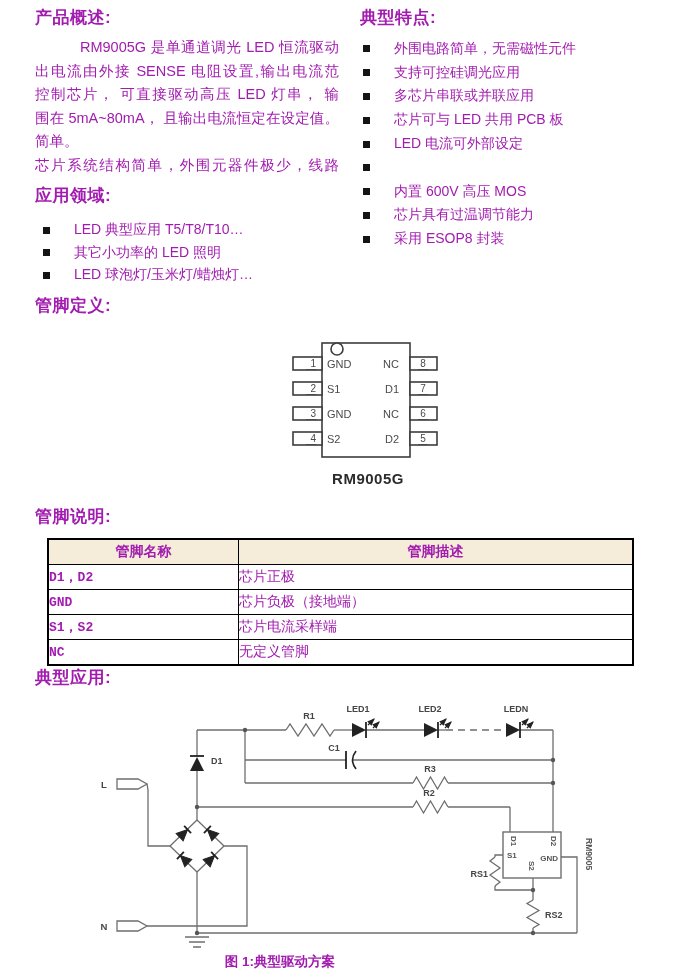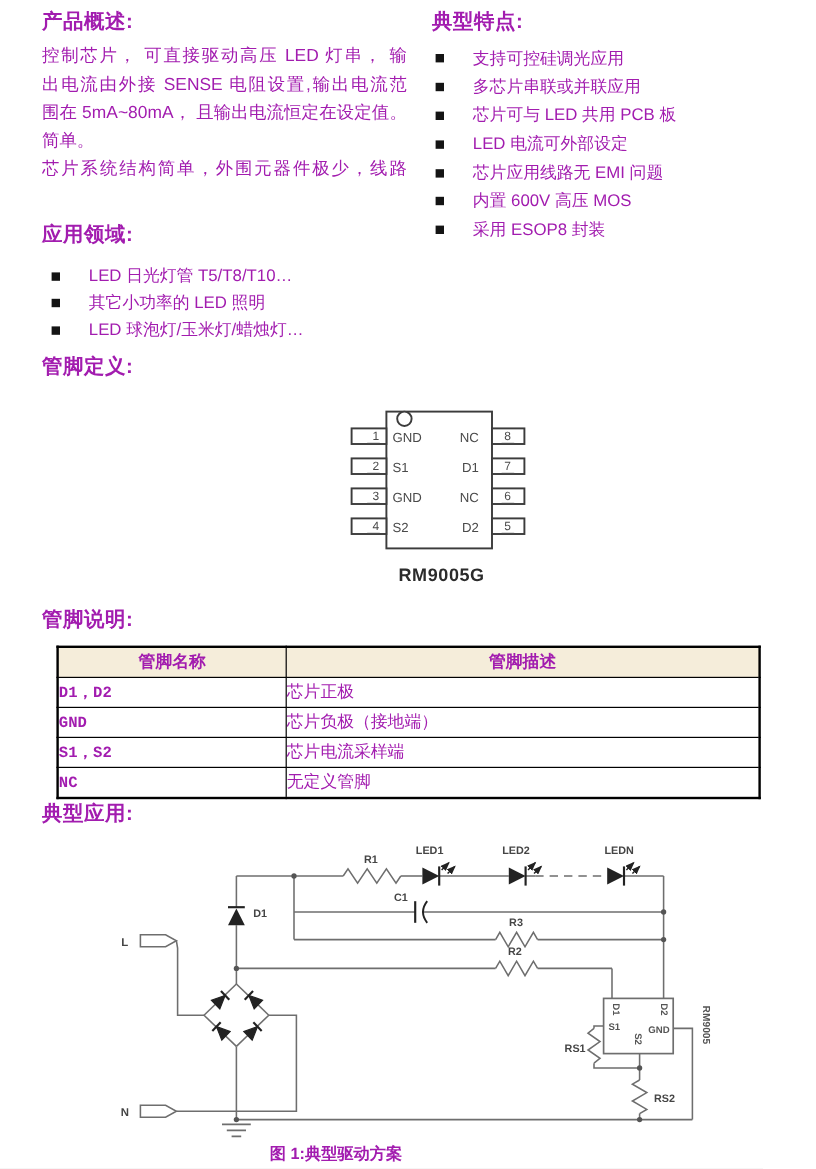--- a/index.html
+++ b/index.html
@@ -31,72 +31,80 @@
   .mono{font-family:"Liberation Mono",monospace;}
 </style>
 </head>
 <body>
 
 <div class="page">
 
   <div class="heading" style="left:35px;top:6px;">产品概述:</div>
 
   <div class="para">
+    <div class="line first">RM9005G 是单通道调光 LED 恒流驱动</div>
+    <div class="line">出电流由外接 SENSE 电阻设置,输出电流范</div>
     <div class="line">控制芯片， 可直接驱动高压 LED 灯串， 输</div>
-    <div class="line">出电流由外接 SENSE 电阻设置,输出电流范</div>
     <div class="line">围在 5mA~80mA， 且输出电流恒定在设定值。</div>
     <div class="line last">简单。</div>
     <div class="line">芯片系统结构简单，外围元器件极少，线路</div>
   </div>
 
   <div class="heading" style="left:35px;top:184px;">应用领域:</div>
 
   <ul class="bullets apps" style="left:43px;top:219px;width:300px;">
     <li>
         <span class="sq"></span>
-        <span>LED  日光灯管  T5/T8/T10…</span>
+        <span>LED  典型应用  T5/T8/T10…</span>
       </li>
     <li>
         <span class="sq"></span>
         <span>其它小功率的 LED 照明</span>
       </li>
     <li>
         <span class="sq"></span>
         <span>LED 球泡灯/玉米灯/蜡烛灯…</span>
       </li>
   </ul>
 
   <div class="heading" style="left:35px;top:294px;">管脚定义:</div>
 
   <div class="heading" style="left:360px;top:6px;">典型特点:</div>
 
   <ul class="bullets feat" style="left:363px;top:37px;width:300px;">
     <li>
         <span class="sq"></span>
+        <span>外围电路简单，无需磁性元件</span>
+      </li>
+    <li>
+        <span class="sq"></span>
         <span>支持可控硅调光应用</span>
       </li>
     <li>
         <span class="sq"></span>
         <span>多芯片串联或并联应用</span>
       </li>
     <li>
         <span class="sq"></span>
         <span>芯片可与 LED  共用 PCB  板</span>
       </li>
     <li>
         <span class="sq"></span>
         <span>LED 电流可外部设定</span>
       </li>
     <li>
         <span class="sq"></span>
-        <span>芯片应用线路无 EMI  问题</span>
       </li>
     <li>
         <span class="sq"></span>
         <span>内置 600V 高压 MOS</span>
+      </li>
+    <li>
+        <span class="sq"></span>
+        <span>芯片具有过温调节能力</span>
       </li>
     <li>
         <span class="sq"></span>
         <span>采用 ESOP8 封装</span>
       </li>
   </ul>
 
   <svg style="left:0;top:0;" width="680" height="500" viewBox="0 0 680 500">
     <g stroke="#3c3c3c" stroke-width="1.6" fill="#ffffff">
       <rect x="322" y="343" width="88" height="114"></rect>

